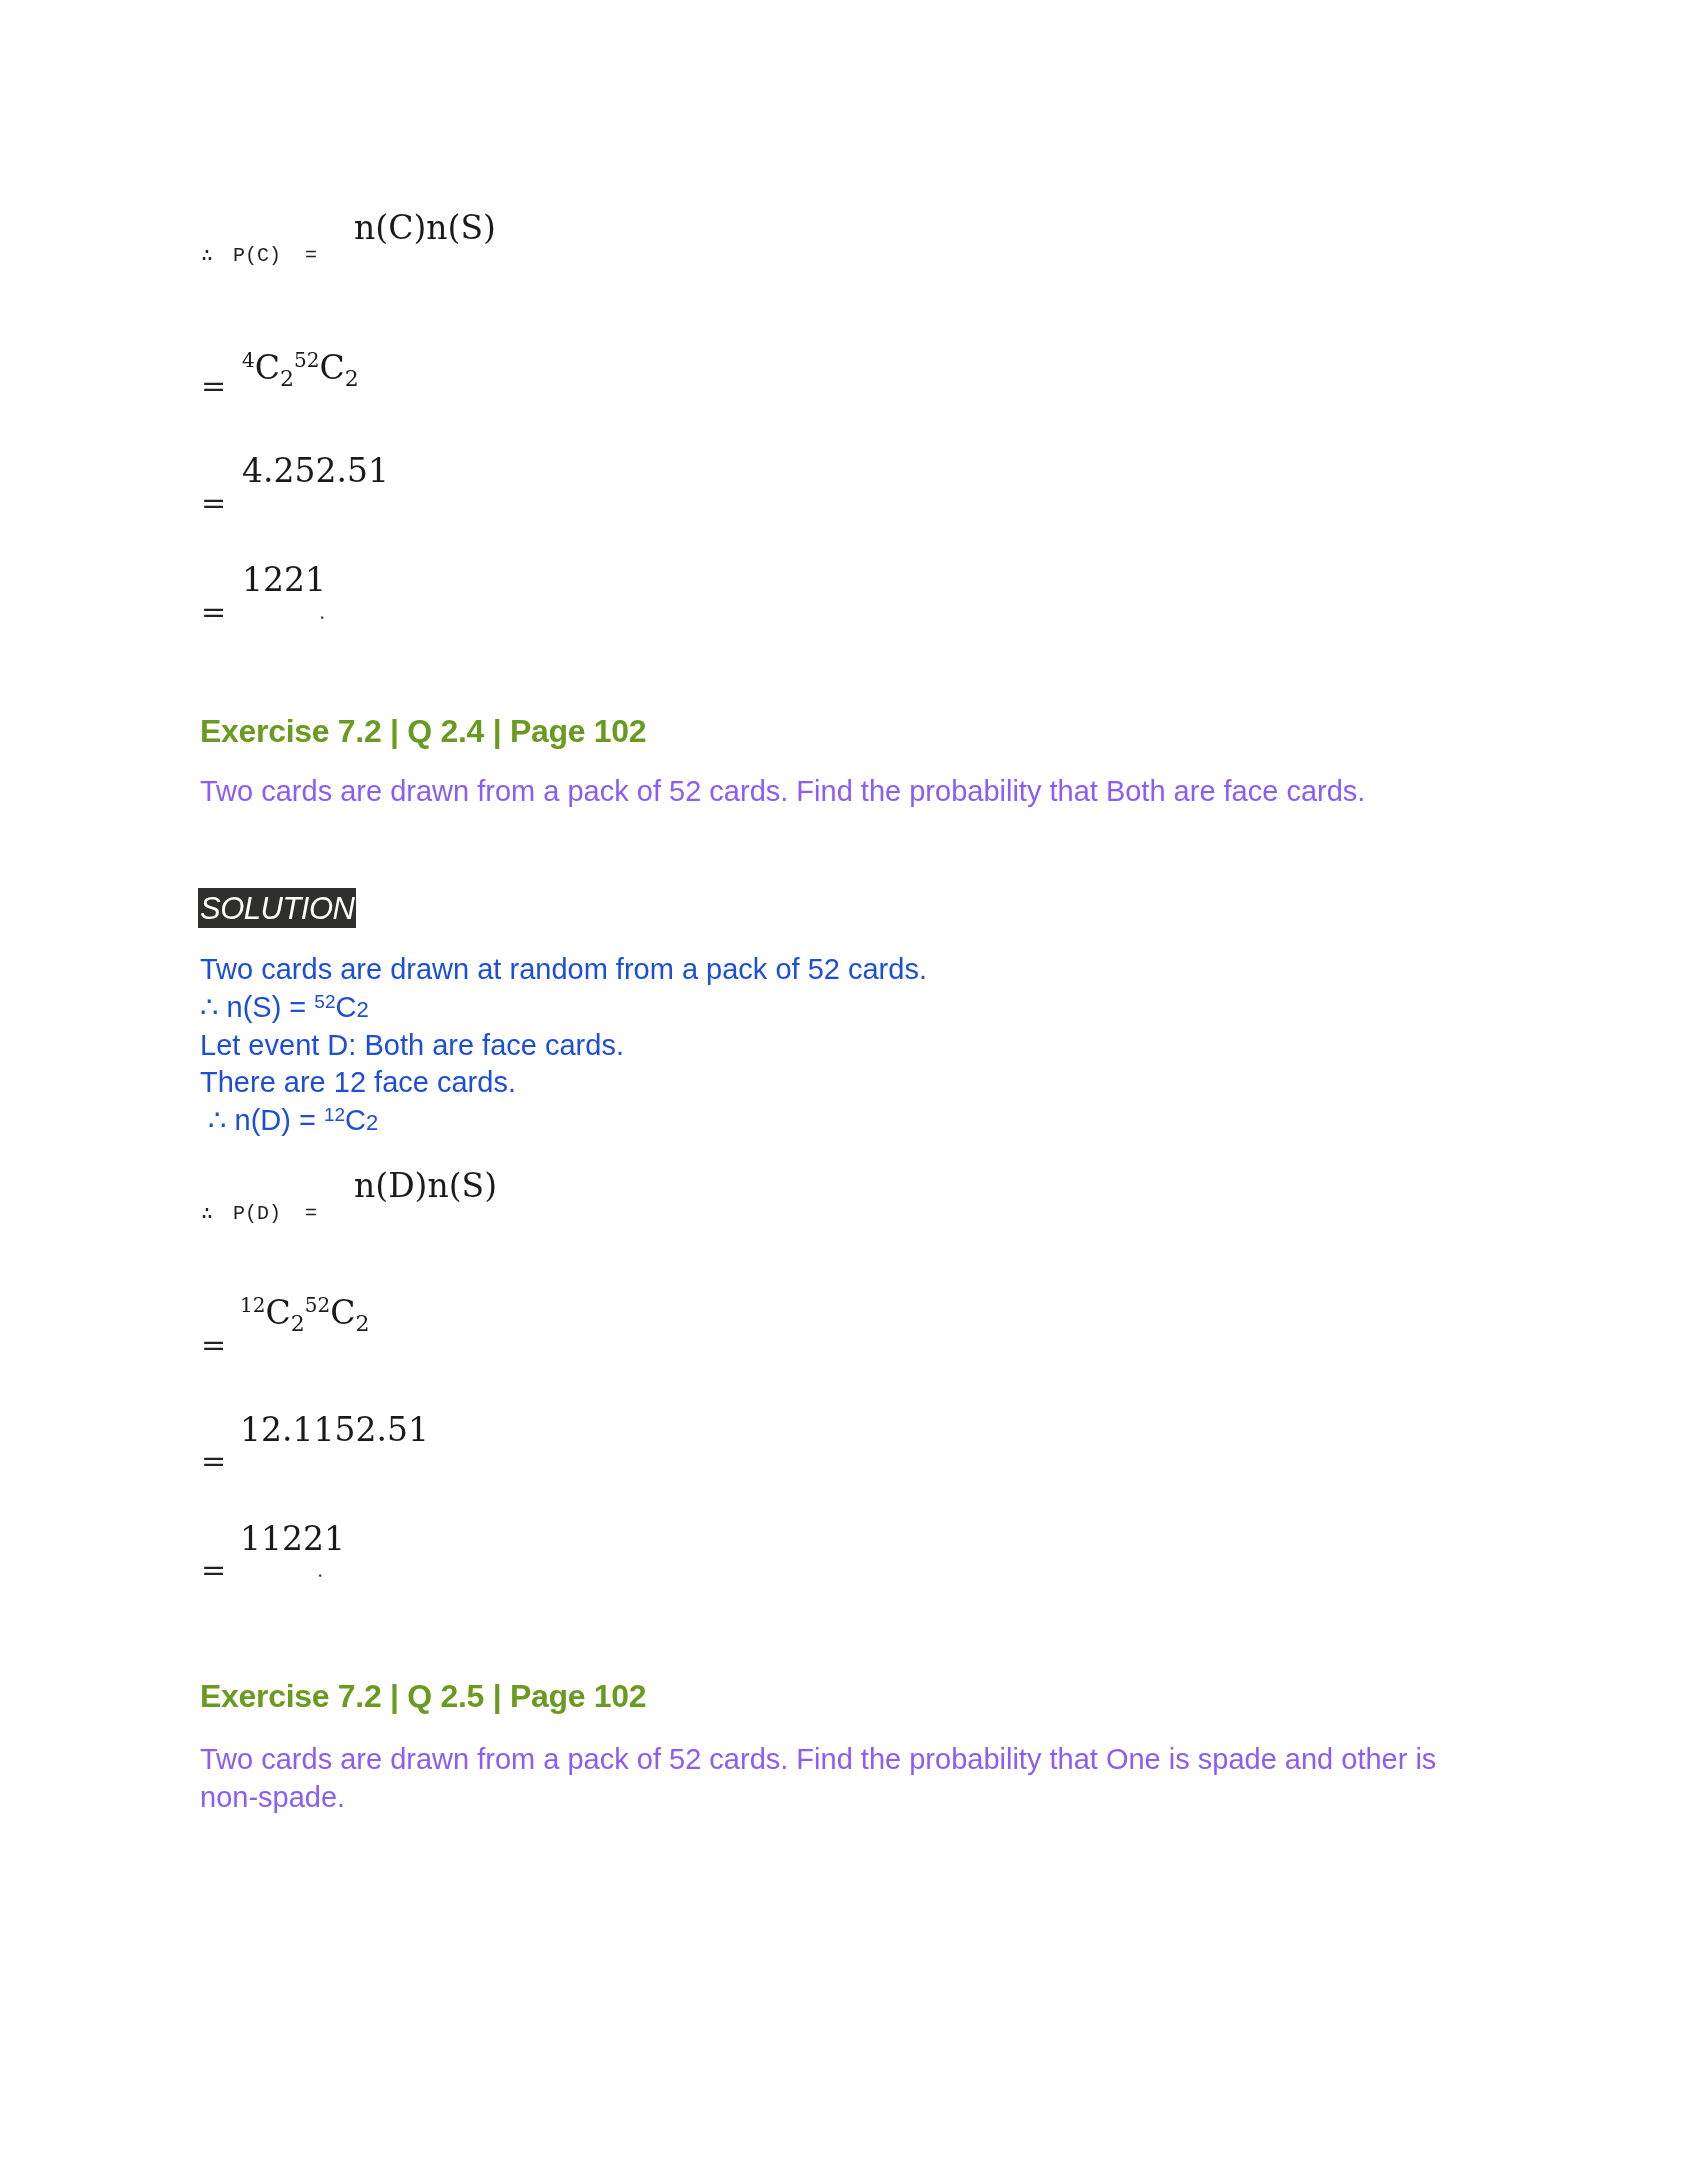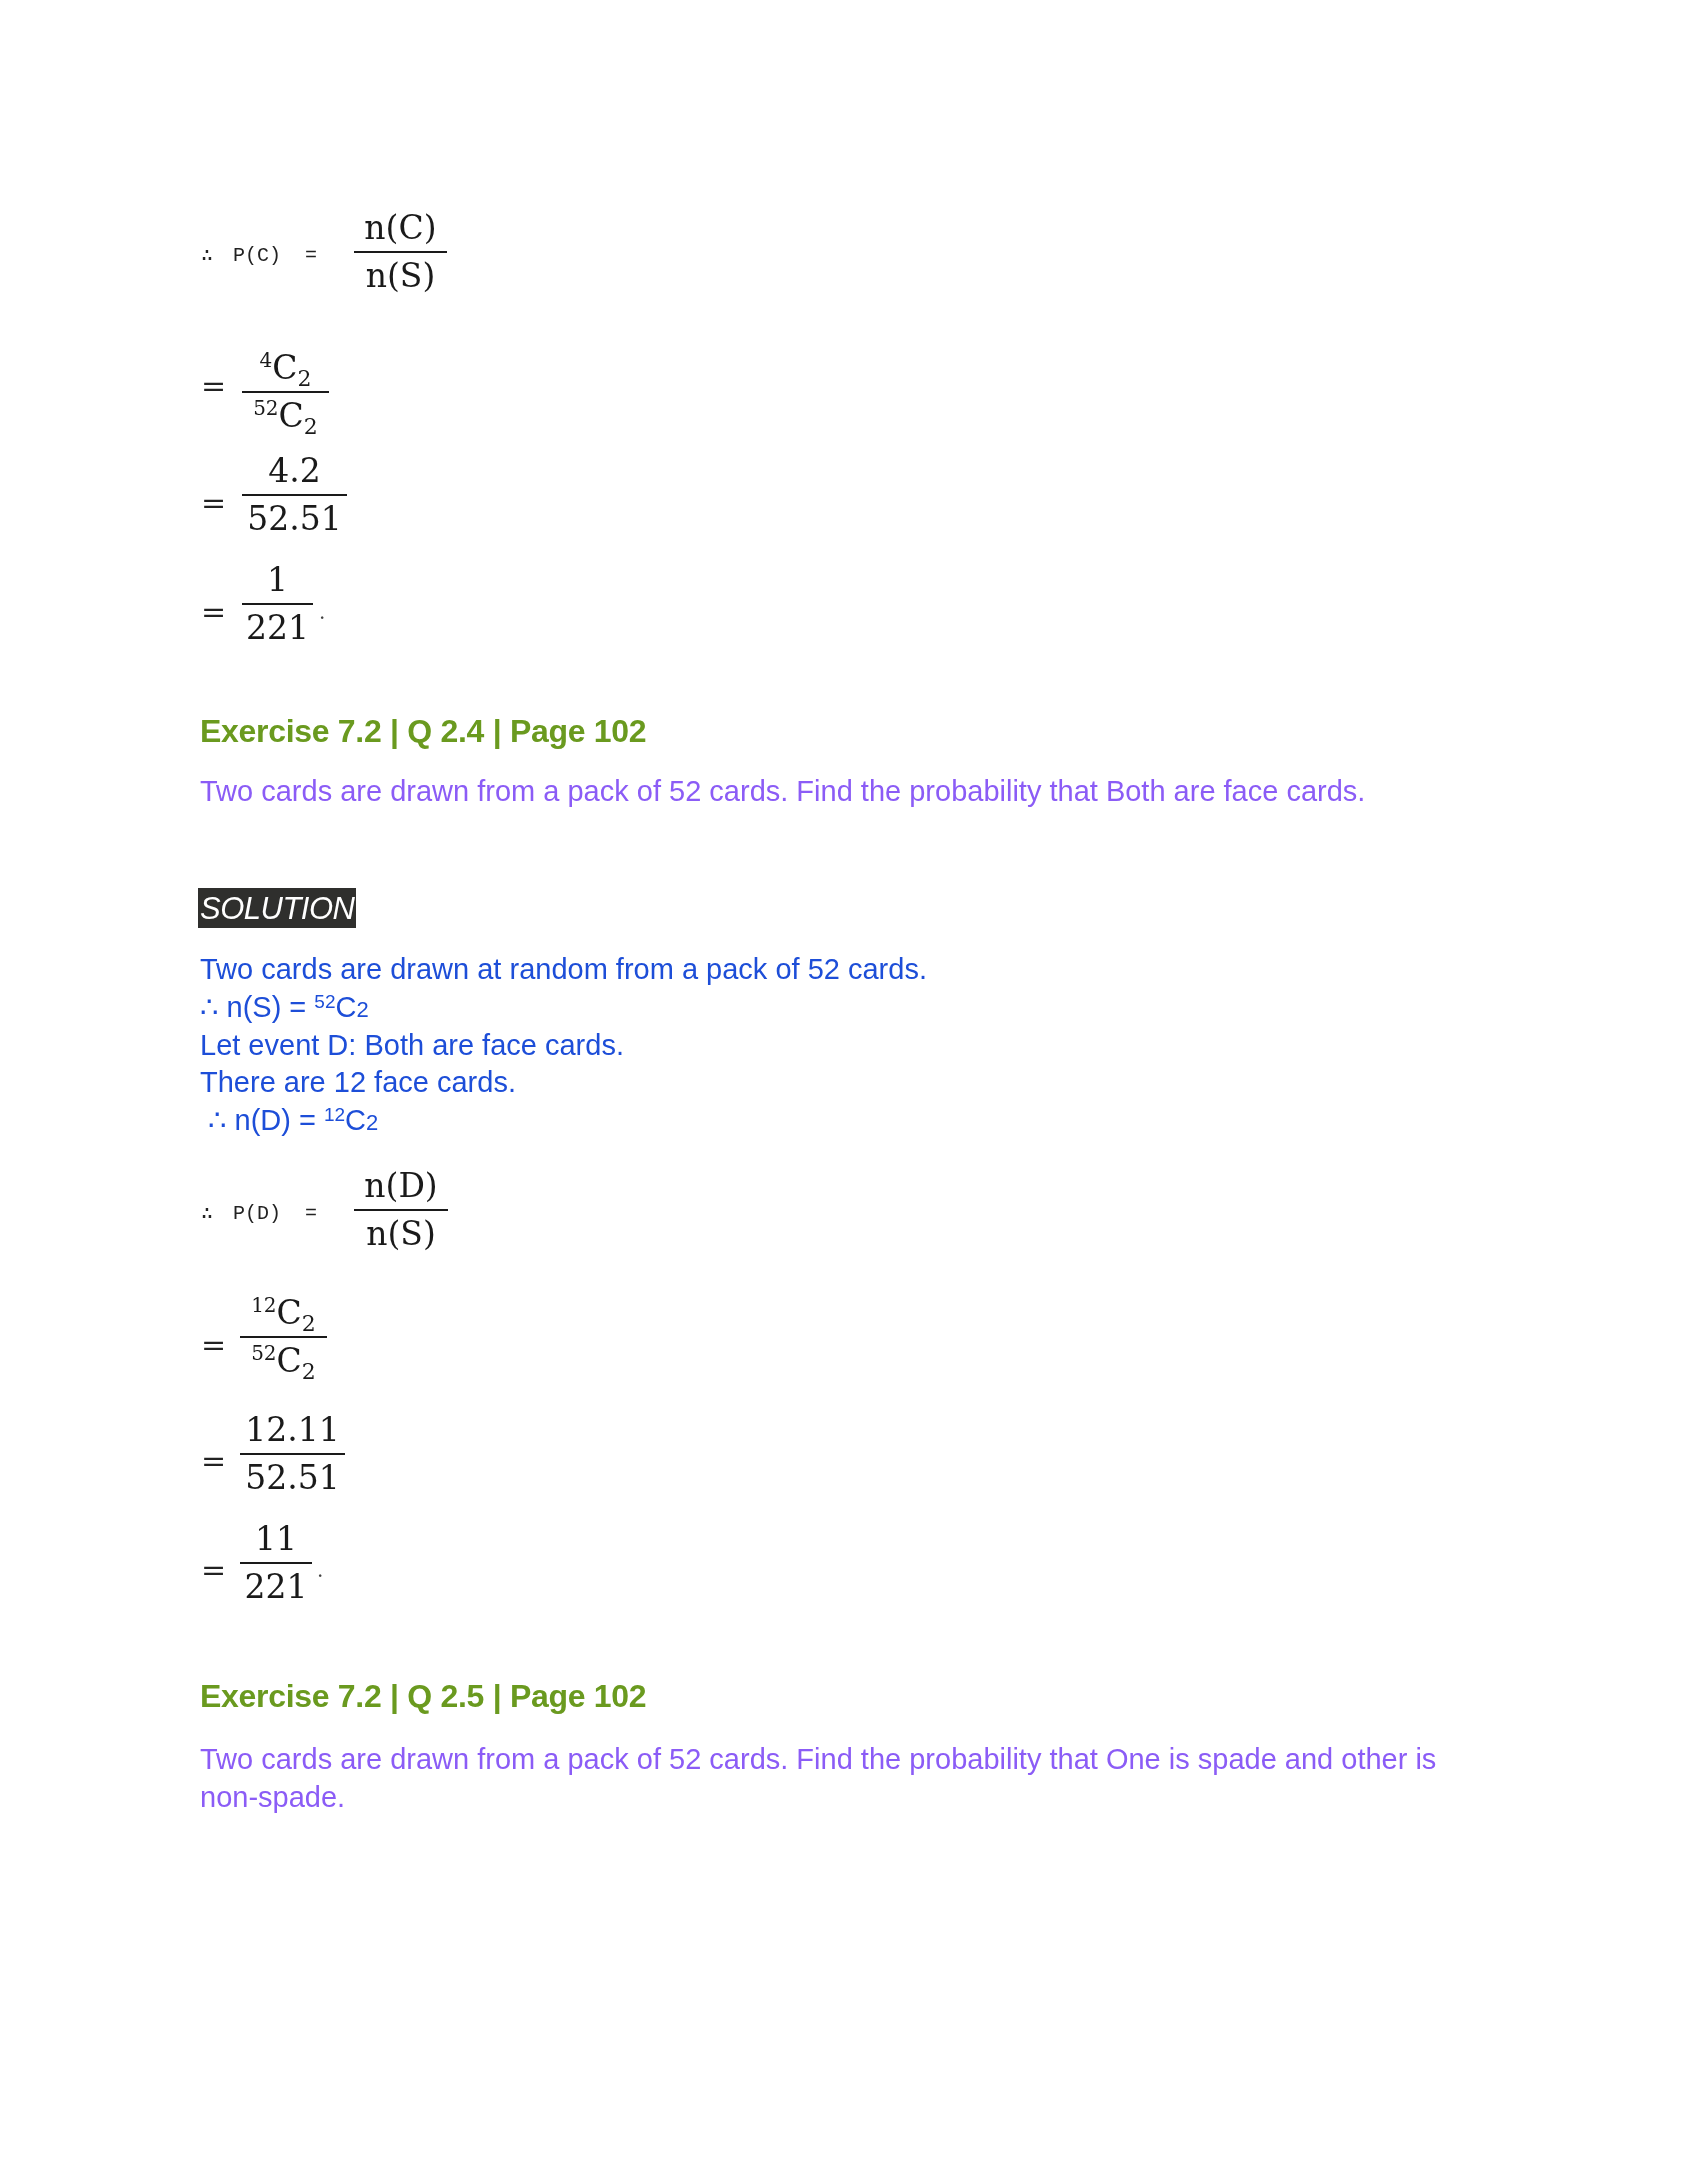--- a/index.html
+++ b/index.html
@@ -9,21 +9,21 @@
   .heading { font-family:"Liberation Sans", sans-serif; font-weight:bold; font-size:32px;
              color:#6a9a1f; letter-spacing:-0.3px; }
   .body-text { font-family:"Liberation Sans", sans-serif; font-size:29px; color:#8b5cf6; line-height:38px; white-space:normal; width:1238px; }
   .sol-line { font-family:"Liberation Sans", sans-serif; font-size:29px; color:#1d4ed8; line-height:38px; }
   .sol-line sup { font-size:19px; vertical-align:9px; line-height:0; }
   .sol-line sub, .sol-line .lowc { font-size:22px; }
   .solution-badge { background:#2f2f2d; color:#ffffff; font-style:italic; font-size:31px;
                     font-family:"Liberation Sans", sans-serif; padding:2px 2px 0 2px; height:38px; line-height:38px; letter-spacing:-0.5px; }
   .lhs { font-family:Liberation Mono, monospace; font-size:20px; color:#222; }
   .eq { font-family:"DejaVu Serif", serif; font-size:30px; color:#222; }
-  .frac { position:absolute; display:flex; flex-direction:column; align-items:center; }
+  .frac { position:absolute; display:flex; flex-direction:row; align-items:center; }
   .frac .num, .frac .den { font-family:"DejaVu Serif", serif; font-size:33px; color:#1a1a1a; line-height:40px; white-space:nowrap; }
   .frac .num sup, .frac .den sup { font-size:20px; vertical-align:12px; line-height:0; }
   .frac .num sub, .frac .den sub { font-size:22px; vertical-align:-7px; line-height:0; }
   .frac .bar { height:2px; background:#1a1a1a; width:100%; margin:3px 0; }
   .dot { font-family:"DejaVu Serif", serif; font-size:20px; color:#444; }
 </style>
 </head>
 <body>
 
 <div>

